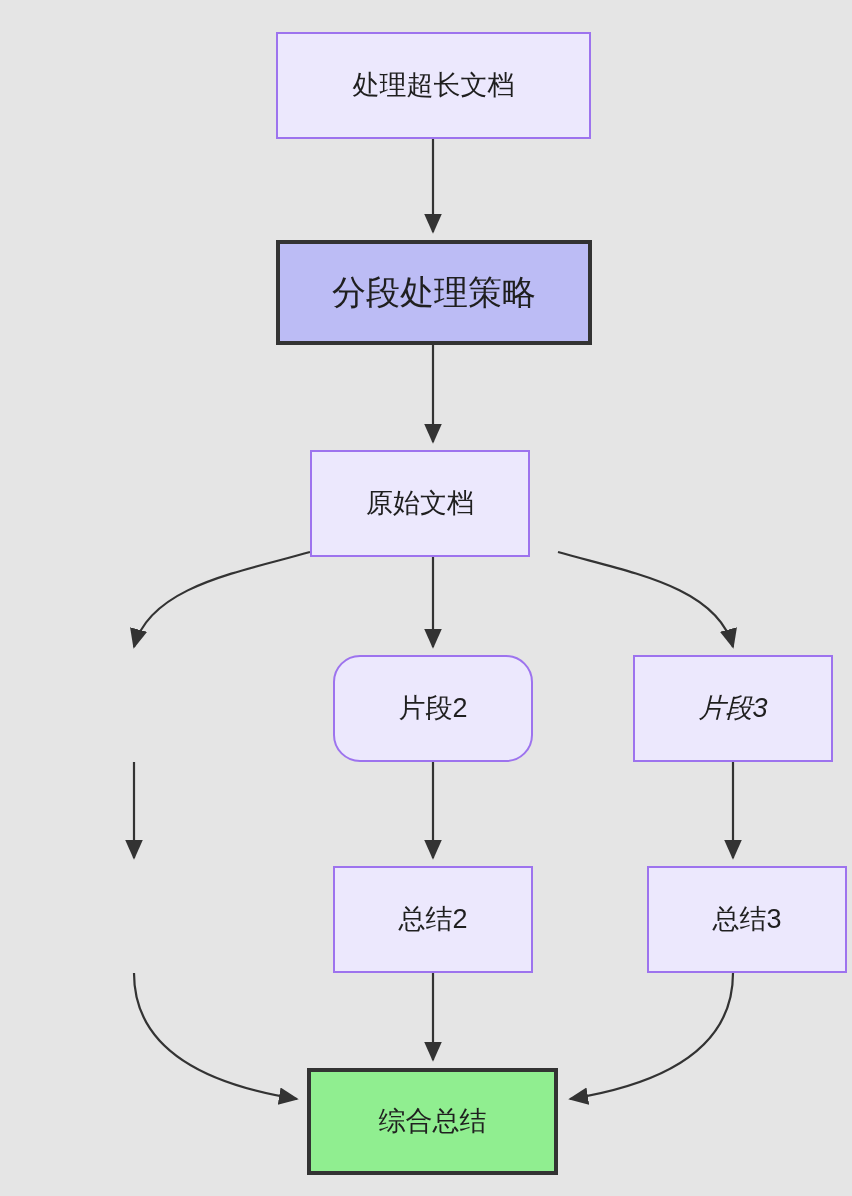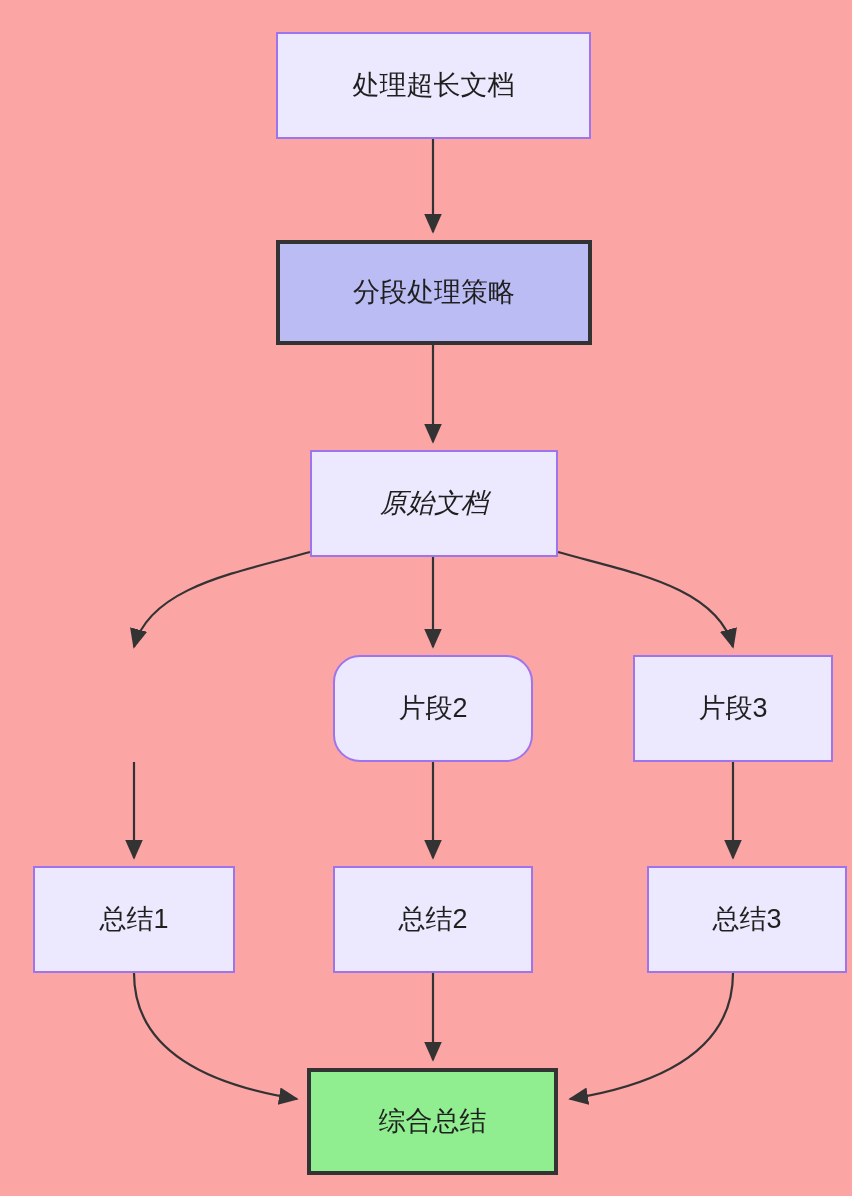--- a/index.html
+++ b/index.html
@@ -8,21 +8,21 @@
     padding: 0;
     background: #ffffff;
   }
   body {
     font-family: "Liberation Sans", "DejaVu Sans", sans-serif;
   }
   #canvas {
     position: relative;
     width: 852px;
     height: 1196px;
-    background: #fca5a5;
+    background: #e5e5e5;
     overflow: hidden;
   }
   #edge-layer {
     position: absolute;
     left: 0;
     top: 0;
     width: 852px;
     height: 1196px;
     pointer-events: none;
   }
@@ -39,21 +39,21 @@
   .node-default {
     background: #ECE8FD;
     border: 2px solid #9D73EE;
     color: #1f1f1f;
     font-size: 27px;
   }
   .node-highlight {
     background: #BCBCF5;
     border: 4px solid #333333;
     color: #1f1f1f;
-    font-size: 27px;
+    font-size: 34px;
   }
   .node-result {
     background: #90EE90;
     border: 4px solid #333333;
     color: #1f1f1f;
     font-size: 27px;
   }
   .node-label {
     display: block;
   }
@@ -94,36 +94,33 @@
   </svg>
 
   <div class="node node-default" style="left:276px; top:32px; width:315px; height:107px;">
     <span class="node-label">处理超长文档</span>
   </div>
 
   <div class="node node-highlight" style="left:276px; top:240px; width:316px; height:105px;">
     <span class="node-label">分段处理策略</span>
   </div>
 
-  <div class="node node-default" style="left:310px; top:450px; width:248px; height:107px;font-style:italic;">
+  <div class="node node-default" style="left:310px; top:450px; width:220px; height:107px;">
     <span class="node-label">原始文档</span>
   </div>
 
 
   <div class="node node-default" style="left:333px; top:655px; width:200px; height:107px;border-radius:27px;">
     <span class="node-label">片段2</span>
   </div>
 
-  <div class="node node-default" style="left:633px; top:655px; width:200px; height:107px;">
+  <div class="node node-default" style="left:633px; top:655px; width:200px; height:107px;font-style:italic;">
     <span class="node-label">片段3</span>
   </div>
 
-  <div class="node node-default" style="left:33px; top:866px; width:202px; height:107px;">
-    <span class="node-label">总结1</span>
-  </div>
 
   <div class="node node-default" style="left:333px; top:866px; width:200px; height:107px;">
     <span class="node-label">总结2</span>
   </div>
 
   <div class="node node-default" style="left:633px; top:866px; width:200px; height:107px;margin-left:14px;">
     <span class="node-label">总结3</span>
   </div>
 
   <div class="node node-result" style="left:307px; top:1068px; width:251px; height:107px;">

